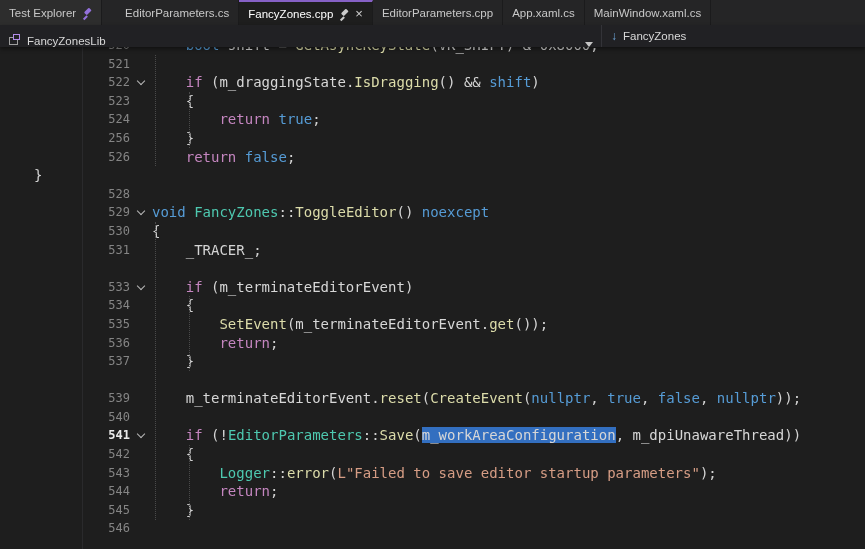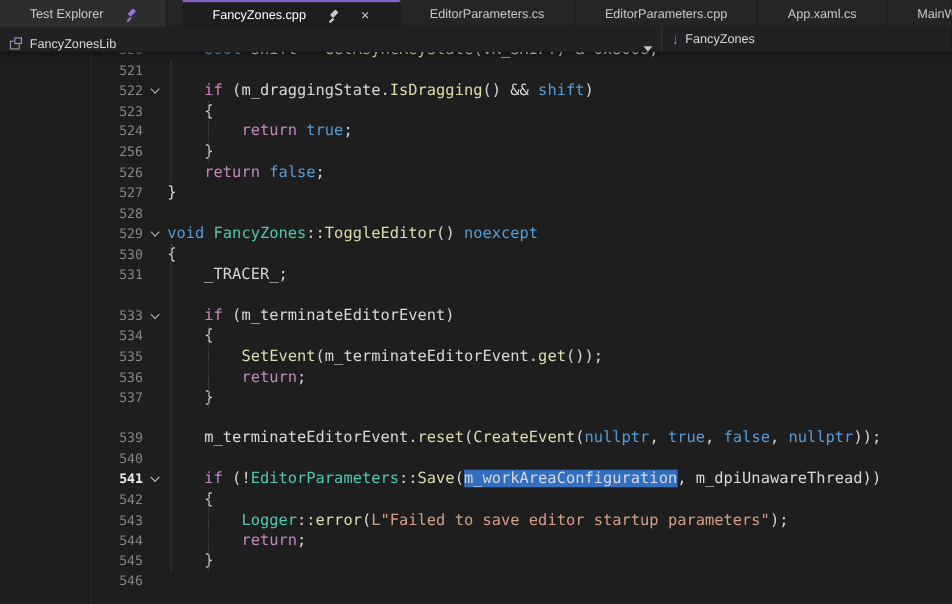--- a/index.html
+++ b/index.html
@@ -2,21 +2,21 @@
 <html style="--editor_bg: #1e1e1e; --tabbar_bg: #252526; --active_tab_bg: #1e1e1e; --active_tab_accent: #8661c5; --tab_text: #c8c8c8; --active_tab_text: #ffffff; --navbar_bg: #212124; --line_number: #858585; --line_number_active: #eaeaea; --kw: #569cd6; --ctrl: #c586c0; --type: #4ec9b0; --fn: #dcdcaa; --var: #d7d7d7; --plain: #d4d4d4; --str: #d69d85; --selection_bg: #336fc0; --pin_tool: #9370db; --guide: #4a4a4a;"><head>
 <meta charset="utf-8">
 <style>
   * { box-sizing: border-box; margin: 0; padding: 0; }
   html,body { width: 865px; height: 549px; overflow: hidden; }
   body { background: var(--editor_bg,#1e1e1e); font-family: "Liberation Sans", sans-serif; }
   .window { width: 865px; height: 549px; display: flex; flex-direction: column; overflow: hidden; }
 
   
   .tabbar { height: 25px; background: var(--tabbar_bg,#252526); display: flex; align-items: stretch; flex: none; }
-  .tab { display: flex; align-items: center; gap: 19px; padding: 0 27px; font-size: 11.5px;
+  .tab { display: flex; align-items: center; gap: 5px; padding: 0 9px; font-size: 11.5px;
          color: var(--tab_text,#c8c8c8); border-right: 1px solid #1b1b1c; white-space: nowrap; cursor: default; }
   .tool-tab { background: #2d2d2d; margin-right: 14px; }
   .tab.active { background: var(--active_tab_bg,#1e1e1e); color: var(--active_tab_text,#fff);
                 border-top: 2px solid var(--active_tab_accent,#8661c5); }
   .pin-icon { position: relative; width: 11px; height: 11px; display: inline-block; flex: none; }
   .pin-icon::before { content:""; position:absolute; left:4.5px; top:1px; width:4px; height:6.5px;
                       background: currentColor; border-radius:1px; transform: rotate(45deg); }
   .pin-icon::after  { content:""; position:absolute; left:1px; top:8px; width:5px; height:1.5px;
                       background: currentColor; transform: rotate(-45deg); transform-origin: right center; }
   .tool-pin { color: var(--pin_tool,#9370db); }
@@ -66,27 +66,27 @@
 <body>
 
 <div class="window">
 
   <div class="tabbar">
     <div class="tab tool-tab">
       <span>Test Explorer</span>
       <span class="pin-icon tool-pin"></span>
     </div>
     <div style="display:flex;align-items:stretch;">
+        <div class="tab">
+          <span>EditorParameters.cs</span>
+        </div>
         <div class="tab active">
           <span>FancyZones.cpp</span>
           <span class="pin-icon doc-pin"></span>
           <span class="close">×</span>
-        </div>
-        <div class="tab">
-          <span>EditorParameters.cs</span>
         </div>
         <div class="tab">
           <span>EditorParameters.cpp</span>
         </div>
         <div class="tab">
           <span>App.xaml.cs</span>
         </div>
         <div class="tab">
           <span>MainWindow.xaml.cs</span>
         </div>
@@ -112,21 +112,21 @@
   <div class="editor">
     <div class="margin-line"></div>
     <div class="lines">
         <div class="row"><div class="lnum">520</div><div class="foldcol"></div><div class="code"><span class="tk-plain">    </span><span class="tk-kw">bool</span><span class="tk-plain"> shift = </span><span class="tk-fn">GetAsyncKeyState</span><span class="tk-plain">(VK_SHIFT) &amp; 0x8000;</span></div></div>
         <div class="row"><div class="lnum">521</div><div class="foldcol"></div><div class="code"></div></div>
         <div class="row"><div class="lnum">522</div><div class="foldcol"><div class="chevfold"></div></div><div class="code"><span class="tk-plain">    </span><span class="tk-ctrl">if</span><span class="tk-plain"> (</span><span class="tk-var">m_draggingState</span><span class="tk-plain">.</span><span class="tk-fn">IsDragging</span><span class="tk-plain">() &amp;&amp; </span><span class="tk-kw">shift</span><span class="tk-plain">)</span></div></div>
         <div class="row"><div class="lnum">523</div><div class="foldcol"></div><div class="code"><span class="tk-plain">    {</span></div></div>
         <div class="row"><div class="lnum">524</div><div class="foldcol"></div><div class="code"><span class="tk-plain">        </span><span class="tk-ctrl">return</span><span class="tk-plain"> </span><span class="tk-kw">true</span><span class="tk-plain">;</span></div></div>
         <div class="row"><div class="lnum">256</div><div class="foldcol"></div><div class="code"><span class="tk-plain">    }</span></div></div>
         <div class="row"><div class="lnum">526</div><div class="foldcol"></div><div class="code"><span class="tk-plain">    </span><span class="tk-ctrl">return</span><span class="tk-plain"> </span><span class="tk-kw">false</span><span class="tk-plain">;</span></div></div>
-        <div class="row"><div class="lnum">527</div><div class="foldcol"></div><div class="code"><span class="tk-plain">}</span></div></div>
+        <div class="row"><div class="foldcol"></div><div class="code"><span class="tk-plain">}</span></div></div>
         <div class="row"><div class="lnum">528</div><div class="foldcol"></div><div class="code"></div></div>
         <div class="row"><div class="lnum">529</div><div class="foldcol"><div class="chevfold"></div></div><div class="code"><span class="tk-kw">void</span><span class="tk-plain"> </span><span class="tk-type">FancyZones</span><span class="tk-plain">::</span><span class="tk-fn">ToggleEditor</span><span class="tk-plain">() </span><span class="tk-kw">noexcept</span></div></div>
         <div class="row"><div class="lnum">530</div><div class="foldcol"></div><div class="code"><span class="tk-plain">{</span></div></div>
         <div class="row"><div class="lnum">531</div><div class="foldcol"></div><div class="code"><span class="tk-plain">    _TRACER_;</span></div></div>
         <div class="row"><div class="foldcol"></div><div class="code"></div></div>
         <div class="row"><div class="lnum">533</div><div class="foldcol"><div class="chevfold"></div></div><div class="code"><span class="tk-plain">    </span><span class="tk-ctrl">if</span><span class="tk-plain"> (</span><span class="tk-var">m_terminateEditorEvent</span><span class="tk-plain">)</span></div></div>
         <div class="row"><div class="lnum">534</div><div class="foldcol"></div><div class="code"><span class="tk-plain">    {</span></div></div>
         <div class="row"><div class="lnum">535</div><div class="foldcol"></div><div class="code"><span class="tk-plain">        </span><span class="tk-fn">SetEvent</span><span class="tk-plain">(</span><span class="tk-var">m_terminateEditorEvent</span><span class="tk-plain">.</span><span class="tk-fn">get</span><span class="tk-plain">());</span></div></div>
         <div class="row"><div class="lnum">536</div><div class="foldcol"></div><div class="code"><span class="tk-plain">        </span><span class="tk-ctrl">return</span><span class="tk-plain">;</span></div></div>
         <div class="row"><div class="lnum">537</div><div class="foldcol"></div><div class="code"><span class="tk-plain">    }</span></div></div>

